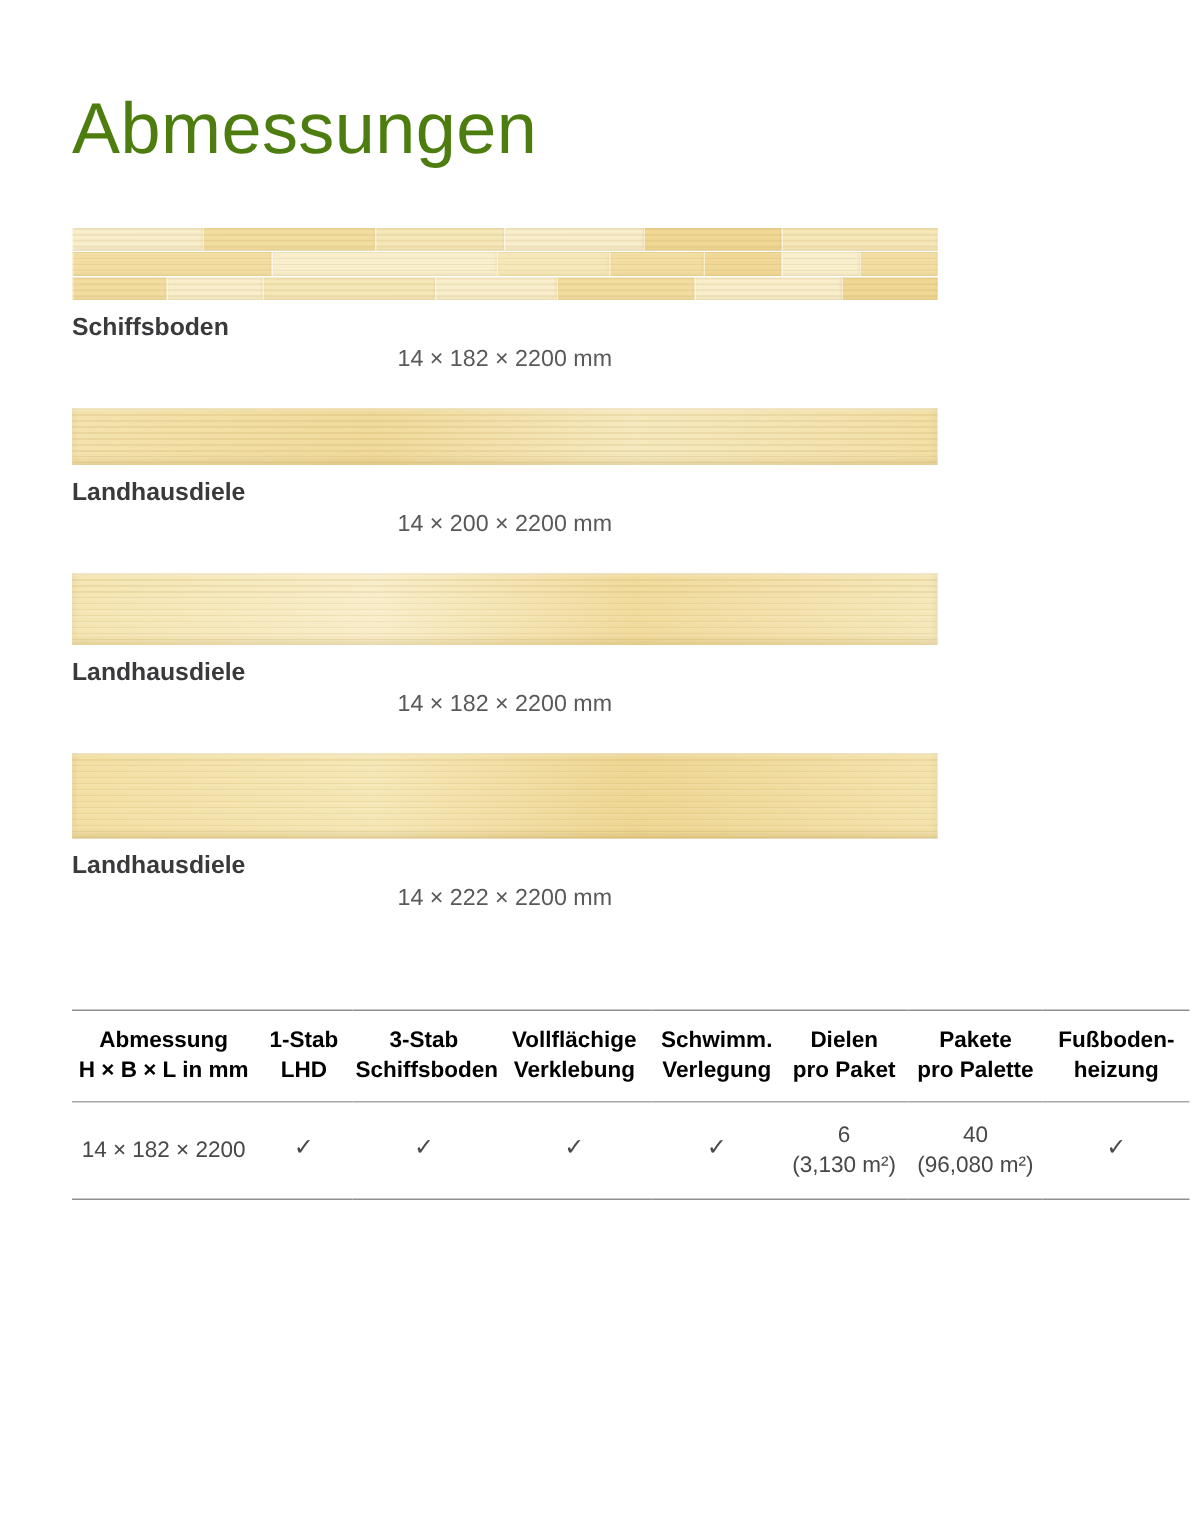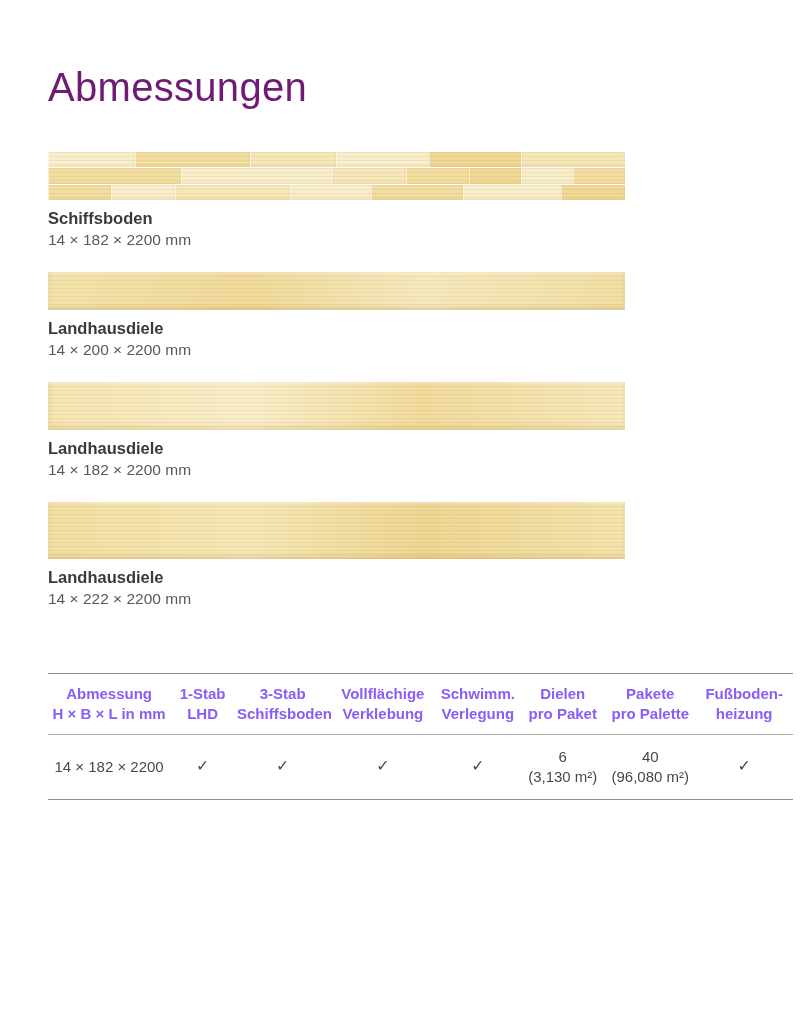--- a/index.html
+++ b/index.html
@@ -5,22 +5,22 @@
   html, body { margin:0; padding:0; background:#ffffff; }
   body {
     width:800px; height:1014px; position:relative; overflow:hidden;
     font-family:"Liberation Sans", sans-serif;
     -webkit-font-smoothing:antialiased;
   }
   .content { padding-left:48px; }
 
   .page-title {
     margin:64px 0 42px 0;
-    font-size:40px; line-height:46px; font-weight:400;
-    letter-spacing:0.3px; color:#701a75;
+    font-size:48px; line-height:46px; font-weight:400;
+    letter-spacing:0.3px; color:#4d7c0f;
   }
 
   
   .product { width:577px; margin-bottom:22px; }
   .wood { width:577px; position:relative; }
   .plank {
     box-shadow: inset 0 -3px 5px rgba(150,110,30,0.18),
                 inset 0 1px 2px rgba(255,255,255,0.55);
   }
   .schiffsboden { display:flex; flex-direction:column; gap:1px; background:#ffffff; }
@@ -28,33 +28,33 @@
   .sb-seg {
     height:100%;
     box-shadow: inset 1px 0 0 rgba(255,255,255,0.6),
                 inset 0 -1px 2px rgba(150,110,30,0.15);
   }
   .product-name {
     margin-top:9px; font-size:16.5px; font-weight:700;
     color:#3a3a3c; line-height:19px;
   }
   .product-dims {
-    margin-top:2px; font-size:15.5px; color:#59595c; line-height:20px;
+    margin-top:2px; font-size:15.5px; color:#59595c; line-height:20px;text-align:center;
   }
 
   
   .dims-table {
     width:745px; margin-top:64px;
     border-collapse:collapse; table-layout:fixed;
   }
   .dims-table thead th {
     border-top:1px solid #8f8f8f;
     border-bottom:1px solid #a8a8a8;
     padding:10px 2px 9px 2px;
-    font-size:15px; font-weight:700; color:#8b5cf6;
+    font-size:15px; font-weight:700; color:#000000;
     line-height:1.35; text-align:center; vertical-align:middle;
   }
   .dims-table tbody td {
     border-bottom:1px solid #b2b2b2;
     height:64px; padding:0 2px;
     text-align:center; vertical-align:middle;
     font-size:15px; color:#48484a; line-height:1.3;
   }
   .dims-table tbody tr:last-child td { border-bottom:1px solid #8f8f8f; }
   .check { font-size:16px; color:#4a4a4c; }

